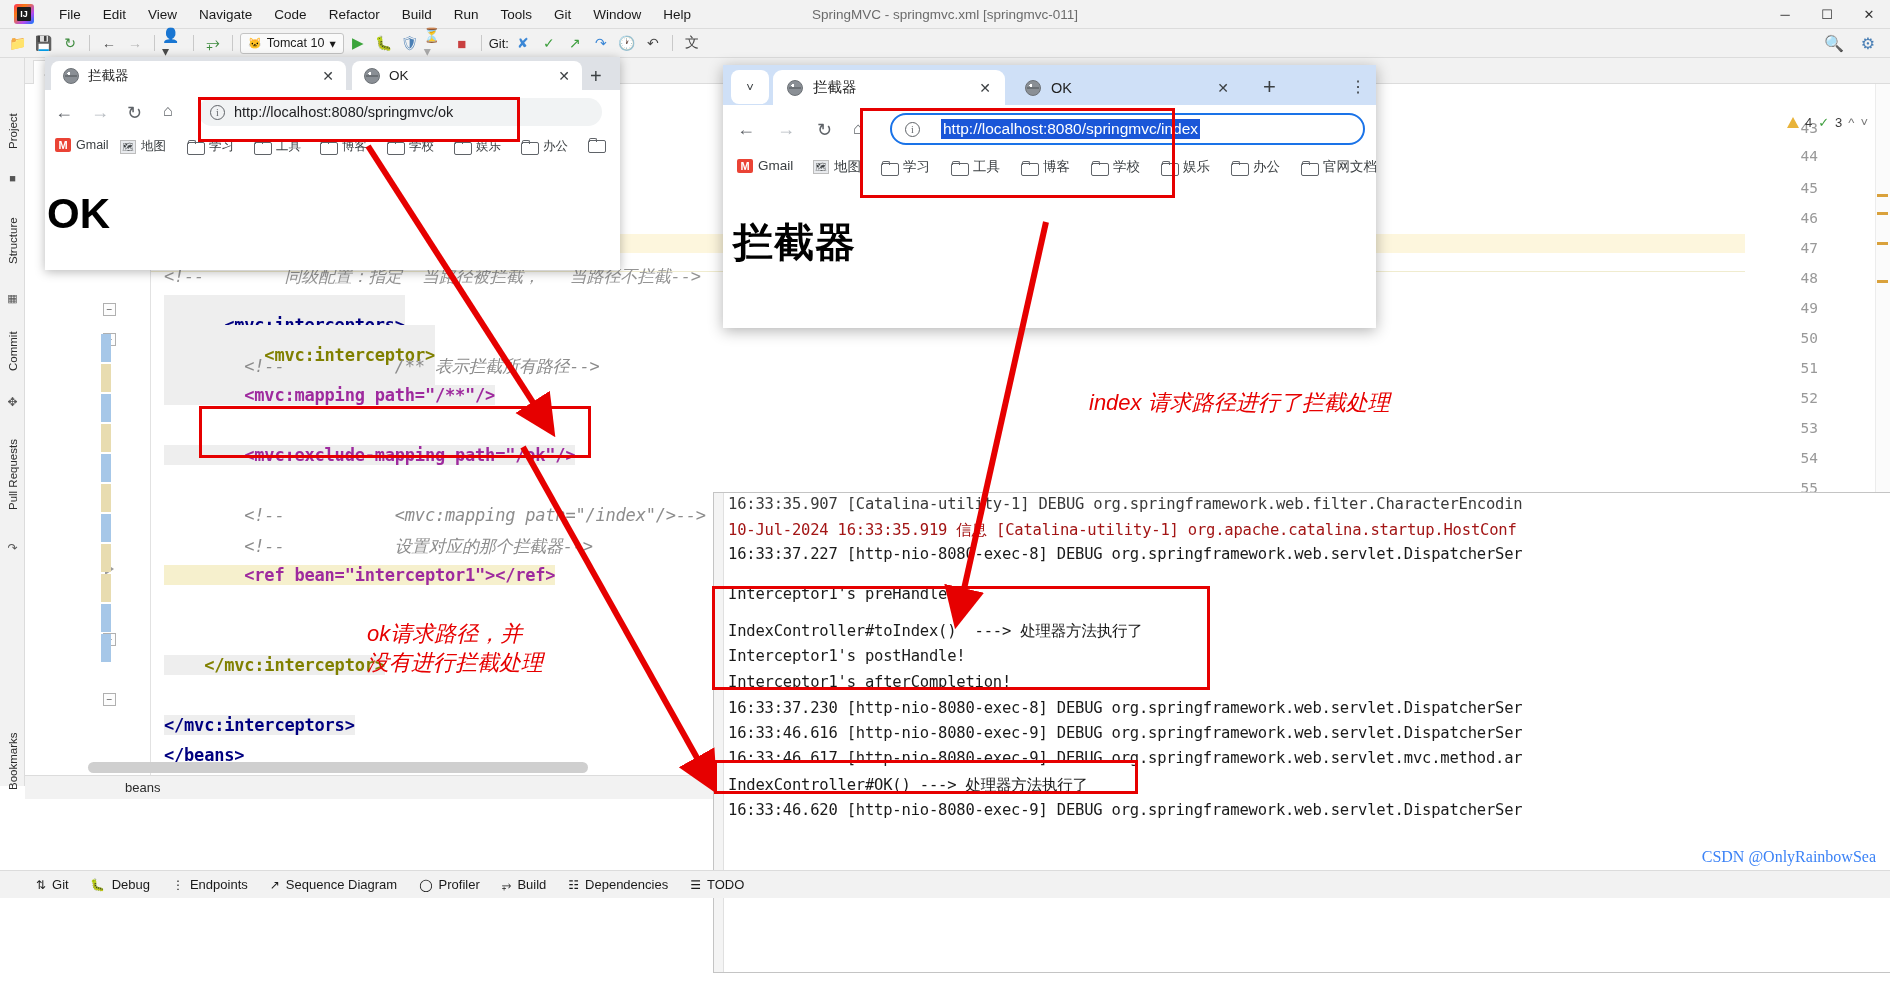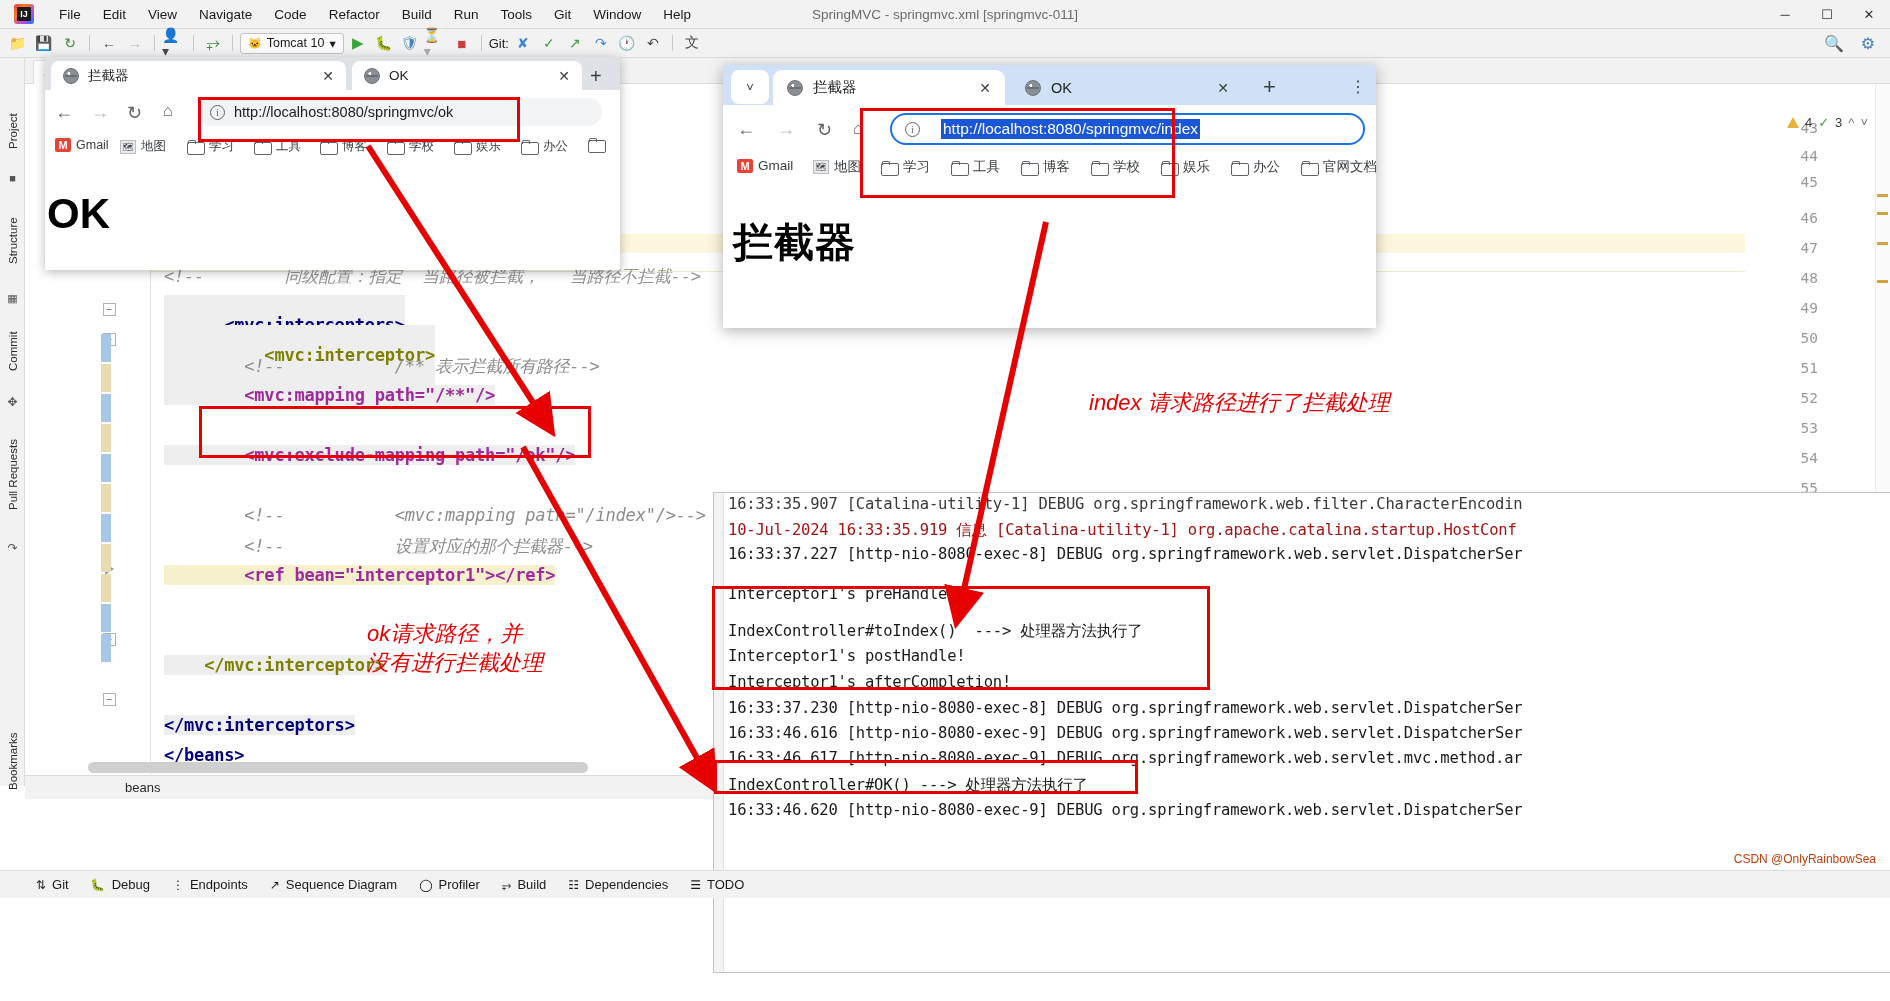--- a/index.html
+++ b/index.html
@@ -223,22 +223,22 @@
   .logline {
     position:absolute; left:14px; font-family:"DejaVu Sans Mono", monospace;
     font-size:15.5px; color:#1a1a1a; white-space:pre; letter-spacing:-0.2px;
   }
   .log-red { color:#a31515; }
 
   
   .redbox { position:absolute; border:3px solid #e60000; pointer-events:none; }
   .redtext { position:absolute; color:#e60000; white-space:pre;font-style:italic; }
   svg.arrows { position:absolute; left:0; top:0; width:1890px; height:1001px; pointer-events:none; }
-  .watermark { position:absolute; right:14px; bottom:32px; font-size:12px; color:#c2410c;
-               font-family:Liberation Sans, sans-serif; }
+  .watermark { position:absolute; right:14px; bottom:32px; font-size:16px; color:#3b82f6;
+               font-family:Liberation Serif, serif; }
 </style>
 </head>
 <body>
 
 <div class="root">
 
   <div class="titlebar">
     <div class="ij-logo"></div>
     <div class="menu">
       <div class="menu-item">File</div>
@@ -333,21 +333,21 @@
     <div class="xml-dot" style="position:absolute;left:33px;top:42px">c</div>
 
     <div class="warnstrip"></div>
     <div class="warnstrip2"></div>
 
     <div class="gutter"></div>
     <div class="code-sep"></div>
 
     <div class="lineno" style="top:62px">43</div>
     <div class="lineno" style="top:90px">44</div>
-    <div class="lineno" style="top:116px">45</div>
+    <div class="lineno" style="top:122px">45</div>
     <div class="lineno" style="top:152px">46</div>
     <div class="lineno" style="top:182px">47</div>
     <div class="lineno" style="top:212px">48</div>
     <div class="lineno" style="top:242px">49</div>
     <div class="lineno" style="top:272px">50</div>
     <div class="lineno" style="top:302px">51</div>
     <div class="lineno" style="top:332px">52</div>
     <div class="lineno" style="top:362px">53</div>
     <div class="lineno" style="top:392px">54</div>
     <div class="lineno" style="top:422px">55</div>

